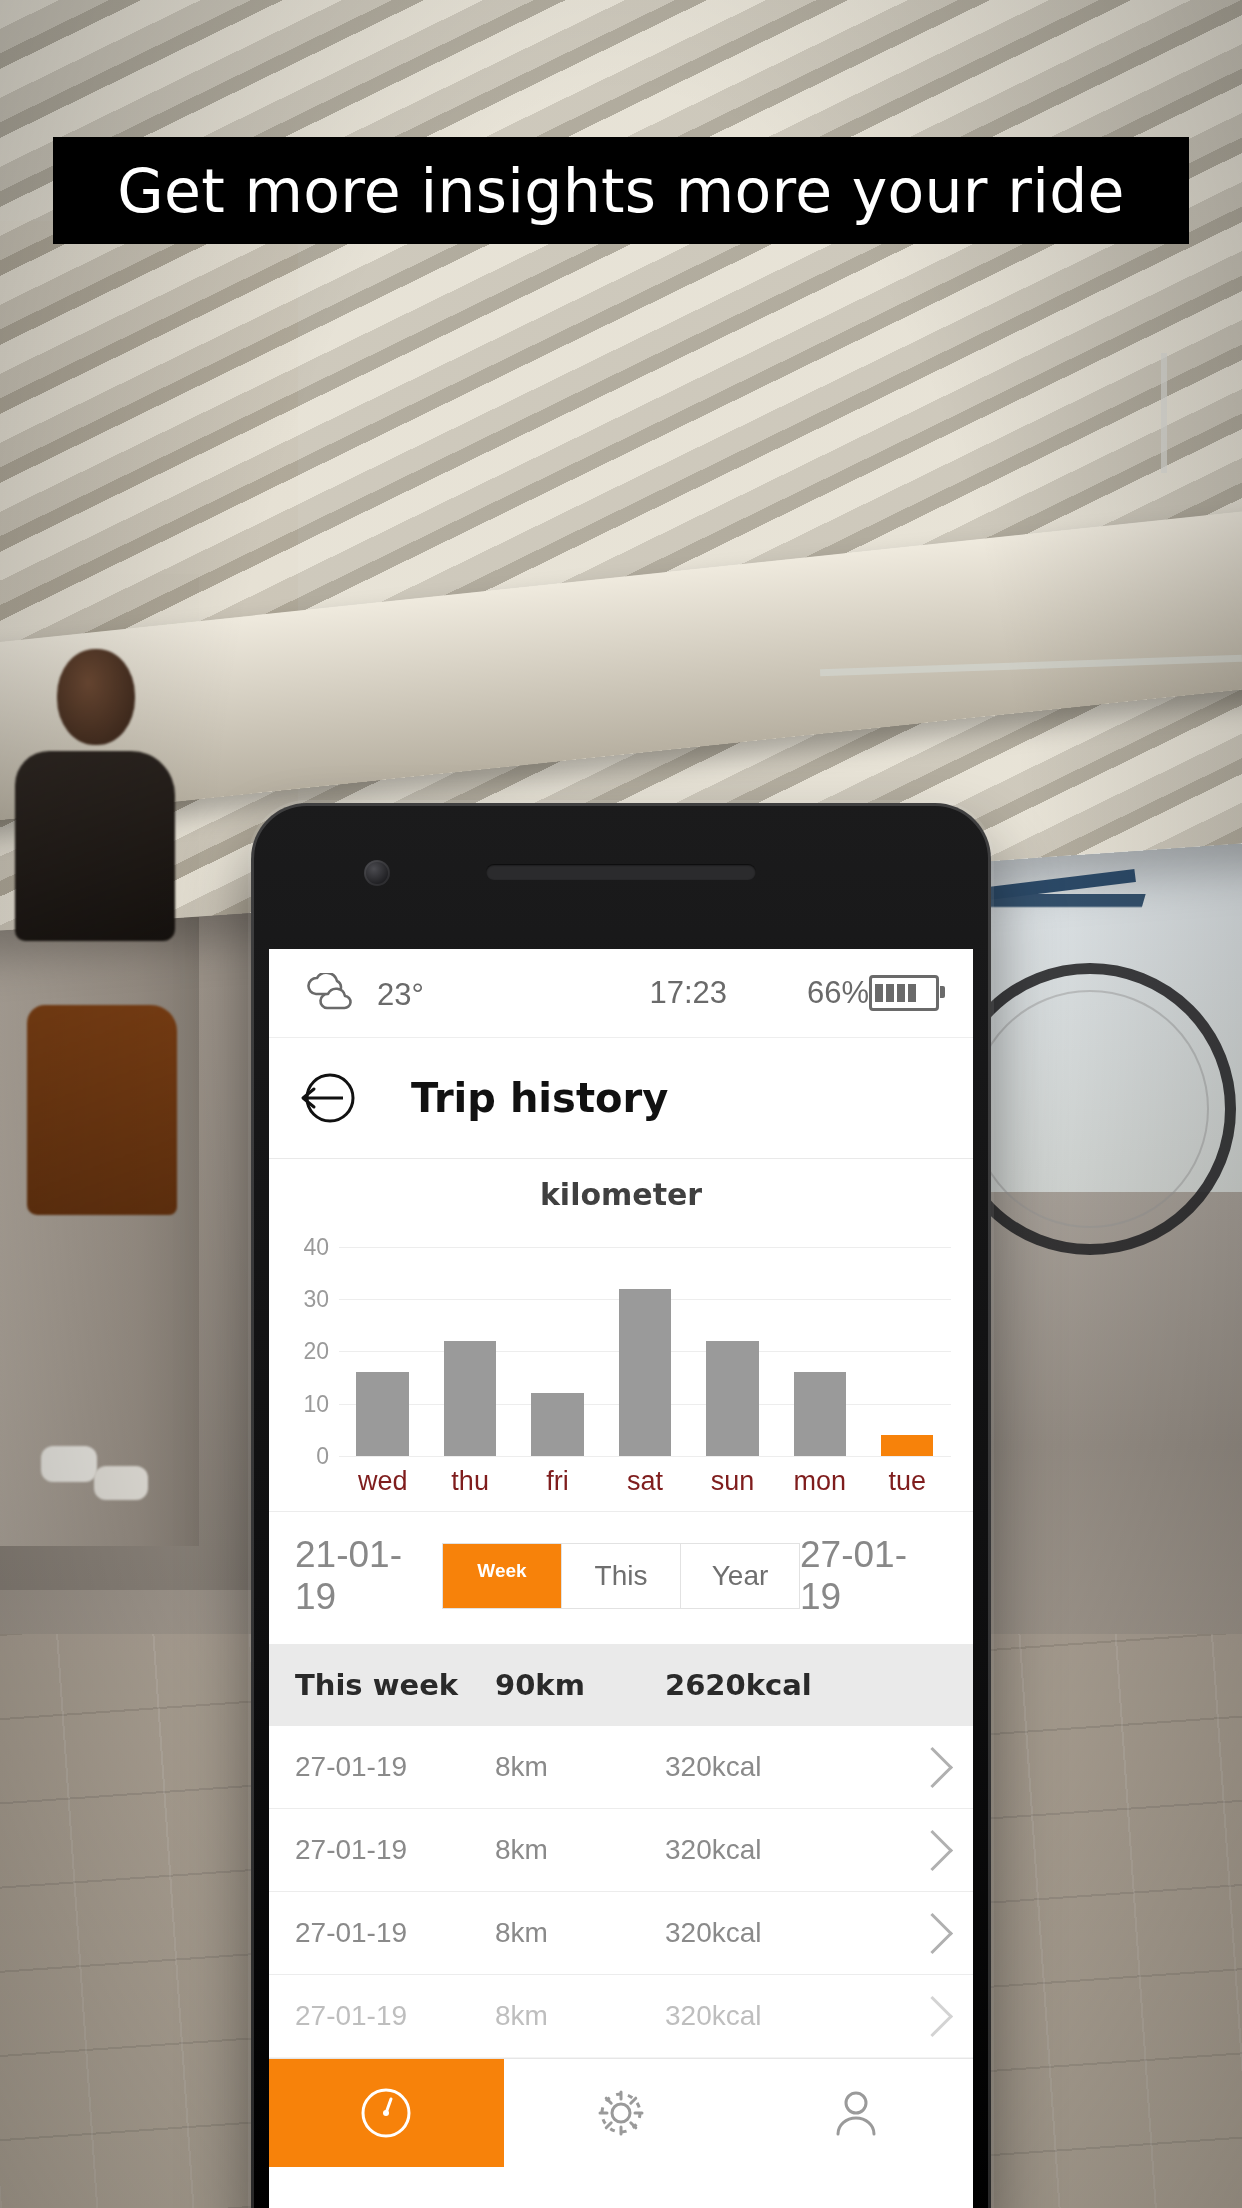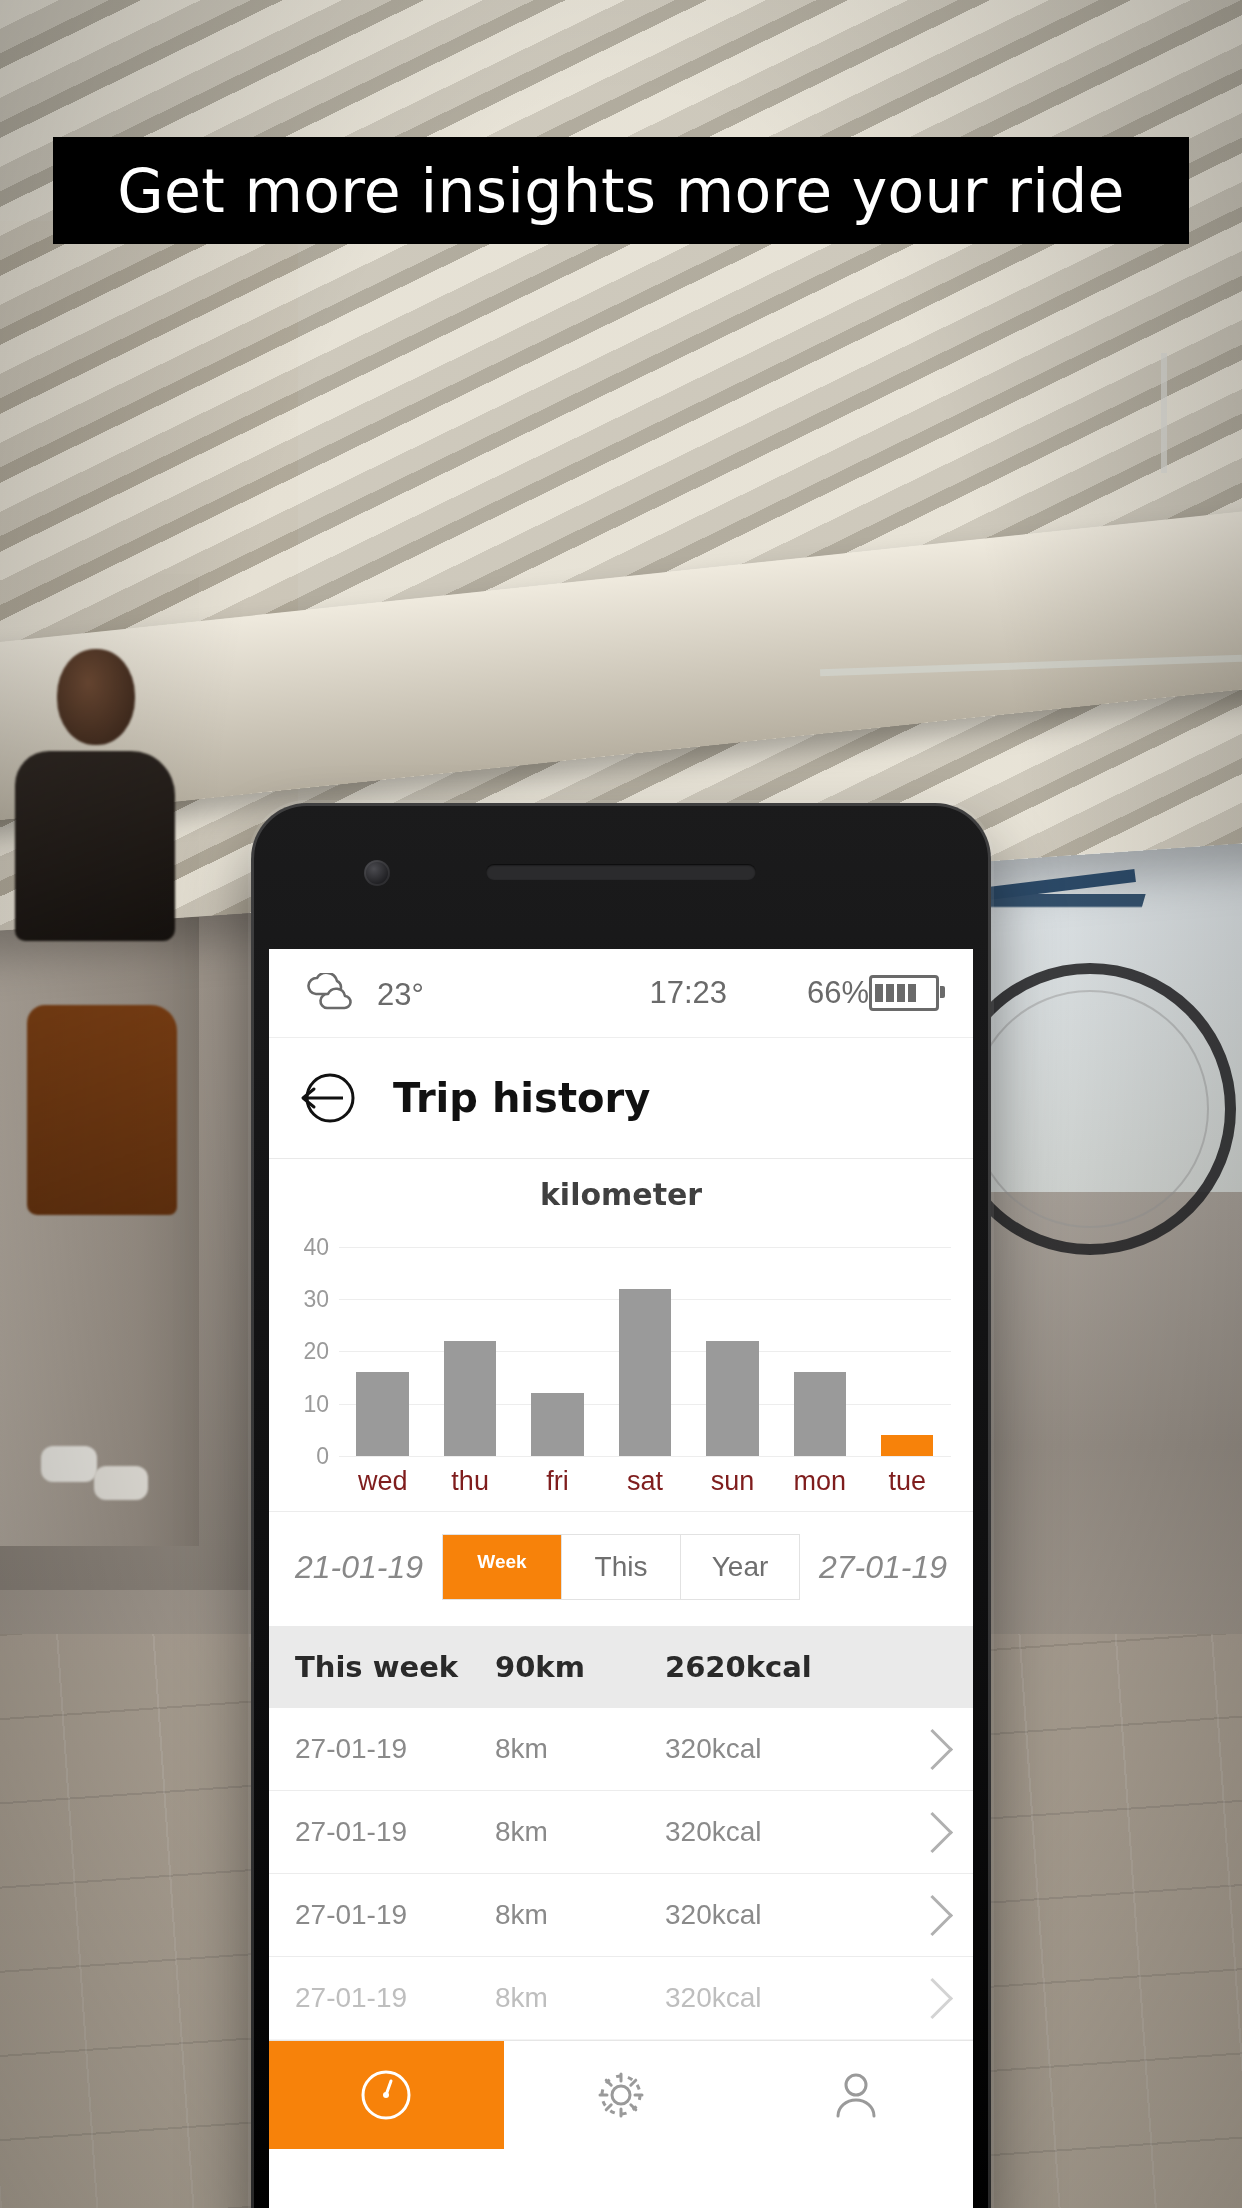--- a/index.html
+++ b/index.html
@@ -118,21 +118,21 @@
   .sb-center{flex:1;display:flex;justify-content:flex-end;}
   .sb-right{flex:1;display:flex;align-items:center;justify-content:flex-end;}
   .battery{
     width:58px;height:30px;border:3px solid #6a6a6a;border-radius:4px;
     position:relative;display:flex;align-items:center;padding:0 3px;gap:3px;
   }
   .battery:after{content:"";position:absolute;right:-9px;top:8px;width:5px;height:12px;background:#6a6a6a;border-radius:0 2px 2px 0;}
   .battery i{display:block;width:8px;height:18px;background:#6a6a6a;}
 
   
-  .titlebar{height:120px;display:flex;align-items:center;gap:36px;padding:0 26px;}
+  .titlebar{height:120px;display:flex;align-items:center;gap:54px;padding:0 26px;}
   .back-ico{width:62px;height:62px;flex:0 0 auto;}
   .page-title{font-size:40px;font-weight:700;color:#111;font-family:"DejaVu Sans", sans-serif;}
 
   
   .chart-card{border-top:1px solid #e9e9e9;padding:18px 0 0 0;}
   .chart-title{text-align:center;font-size:30px;font-weight:700;color:#404040;font-family:"DejaVu Sans", sans-serif;margin-bottom:14px;}
   .plot-wrap{position:relative;height:230px;margin:0 22px 0 22px;}
   .yaxis{position:absolute;left:0;top:0;bottom:0;width:44px;}
   .ytick{position:absolute;right:6px;transform:translateY(-50%);font-size:23px;color:#9a9a9a;}
   .grid{position:absolute;left:48px;right:0;top:0;bottom:0;}
@@ -142,21 +142,21 @@
   .bar{width:60%;background:#9a9a9a;}
   .bar.hl{background:#F7820A;}
   .xlabels{display:flex;margin:10px 22px 0 22px;padding-left:48px;}
   .xlab{flex:1;text-align:center;font-size:27px;color:#7f1d1d;}
 
   
   .rangebar{
     display:flex;align-items:center;justify-content:space-between;
     padding:22px 26px 26px 26px;border-top:1px solid #ececec;margin-top:14px;
   }
-  .range-date{font-size:32px;color:#888;font-style:italic;}
+  .range-date{font-size:37px;color:#888;}
   .seg{display:flex;border:1px solid #e2e2e2;}
   .seg div{
     min-width:118px;text-align:center;padding:16px 0;font-size:28px;color:#6f6f6f;background:#fff;
     border-right:1px solid #e2e2e2;
   }
   .seg div:last-child{border-right:none;}
   .seg div.active{background:#F7820A;color:#fff;font-size:19px;font-weight:700;}
 
   
   .sumrow{

